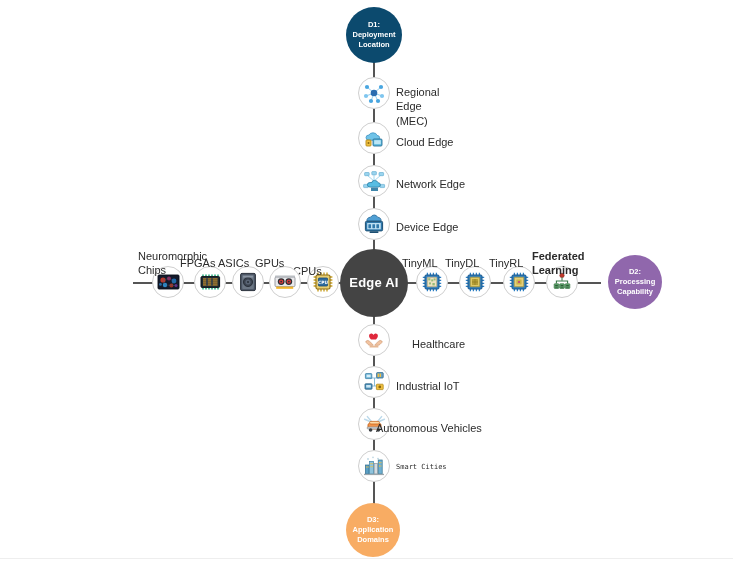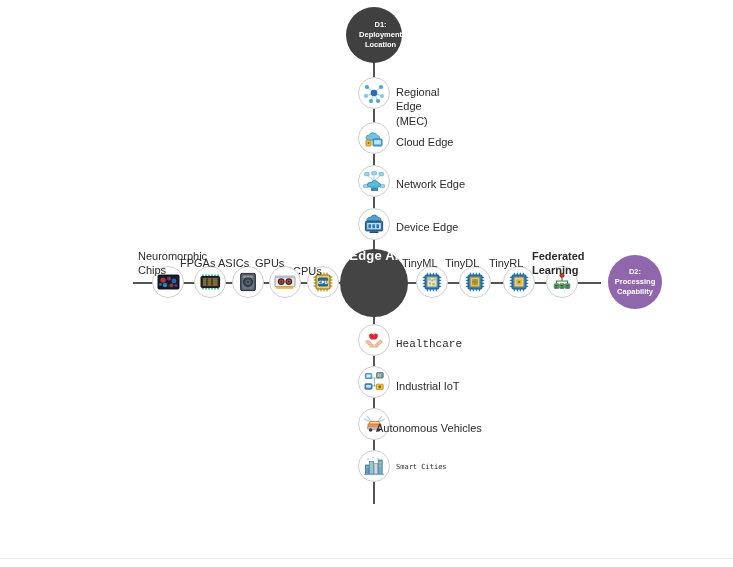--- a/index.html
+++ b/index.html
@@ -31,20 +31,21 @@
   .line.v { width: 2px; }
   .line.h { height: 2px; }
 
   
   #hub {
     position: absolute;
     border-radius: 50%;
     background: #444444;
     color: #ffffff;
     display: flex;
+    align-items: center;
     justify-content: center;
     font-weight: bold;
     letter-spacing: .2px;
     text-align: center;
     line-height: 1.15;
   }
 
   
   .dim {
     position: absolute;
@@ -95,21 +96,21 @@
   <div class="line v" style="left:373px; top:306px; height:198px;"></div>
 
   <div class="line h" style="left:133px; top:282px; width:208px;"></div>
 
   <div class="line h" style="left:406px; top:282px; width:195px;"></div>
 
   <div id="hub" style="left:340px; top:249px; width:68px; height:68px; font-size:13px;">
     <span>Edge AI</span>
   </div>
 
-  <div class="dim" style="left:346px; top:7px; width:56px; height:56px; background:#404040;justify-content:flex-end;">
+  <div class="dim" style="left:346px; top:7px; width:56px; height:56px; background:#0c4a6e;">
     <span>D1:
 Deployment
 Location</span>
   </div>
 
   <div class="leaf" style="left:358px; top:77px;">
     <span>
       <svg width="24" height="24" viewBox="0 0 24 24">
         <circle cx="12" cy="12" r="11" fill="#ffffff"></circle>
         <g stroke="#8ecdf0" stroke-width="1">
@@ -176,32 +177,37 @@
           <rect x="6.4" y="12.2" width="2.6" height="4" rx=".4"></rect>
           <rect x="10.4" y="12.2" width="2.6" height="4" rx=".4"></rect>
           <rect x="14.4" y="12.2" width="2.6" height="4" rx=".4"></rect>
         </g>
         <rect x="7.6" y="19.2" width="8.8" height="1.7" rx=".5" fill="#1d4f72"></rect>
       </svg>
     </span>
   </div>
   <div class="leaf-label right" style="left:396px; top:220px; width:70px;">Device Edge</div>
 
+  <div class="dim" style="left:346px; top:503px; width:54px; height:54px; background:#F8AC63;">
+    <span>D3:
+Application
+Domains</span>
+  </div>
 
   <div class="leaf" style="left:358px; top:324px;">
     <span>
       <svg width="24" height="24" viewBox="0 0 24 24">
         <path d="M12 11.4 c-3.6-3.2-1.4-6.6 1.2-5.6 .7 .3 1.1 .9 1.3 1.3 .2-.4 .6-1 1.3-1.3 2.6-1 4.8 2.4 1.2 5.6 z" transform="translate(-3,0)" fill="#e0283c"></path>
         <path d="M4.2 13 q1.6-1.4 3.4 .4 l3 2.8 q.5 .5 .3 1.1 h-3 q-1 0-1.8-.8 l-1.9-1.9 q-.8-.8 0-1.6z" fill="#f2c3a0" stroke="#cf9a73" stroke-width=".7"></path>
         <path d="M19.8 13 q-1.6-1.4-3.4 .4 l-3 2.8 q-.5 .5-.3 1.1 h3 q1 0 1.8-.8 l1.9-1.9 q.8-.8 0-1.6z" fill="#f2c3a0" stroke="#cf9a73" stroke-width=".7"></path>
         <path d="M8.6 17.6 h6.8 q1 0 1 1 v1 h-8.8 v-1 q0-1 1-1z" fill="#e6b894"></path>
       </svg>
     </span>
   </div>
-  <div class="leaf-label right" style="left:396px; top:337px; width:90px;font-family:Liberation Mono, monospace;">Healthcare</div>
+  <div class="leaf-label right" style="left:412px; top:337px; width:90px;">Healthcare</div>
 
   <div class="leaf" style="left:358px; top:366px;">
     <span>
       <svg width="25" height="25" viewBox="0 0 25 25">
         <g stroke="#7fb6d6" stroke-width=".9" fill="none">
           <path d="M8 8 L17 8 M12.5 8 L12.5 16 M8 16 L17 16"></path>
         </g>
         <rect x="3.4" y="3.6" width="6.4" height="5" rx=".7" fill="#6fb6d8" stroke="#3b7fa4" stroke-width=".8"></rect>
         <rect x="4.6" y="4.7" width="4" height="2.5" fill="#d7eef8"></rect>
         <rect x="14.6" y="2.6" width="6.6" height="5.4" rx=".7" fill="#6fa0c2" stroke="#2f6c8f" stroke-width=".8"></rect>

